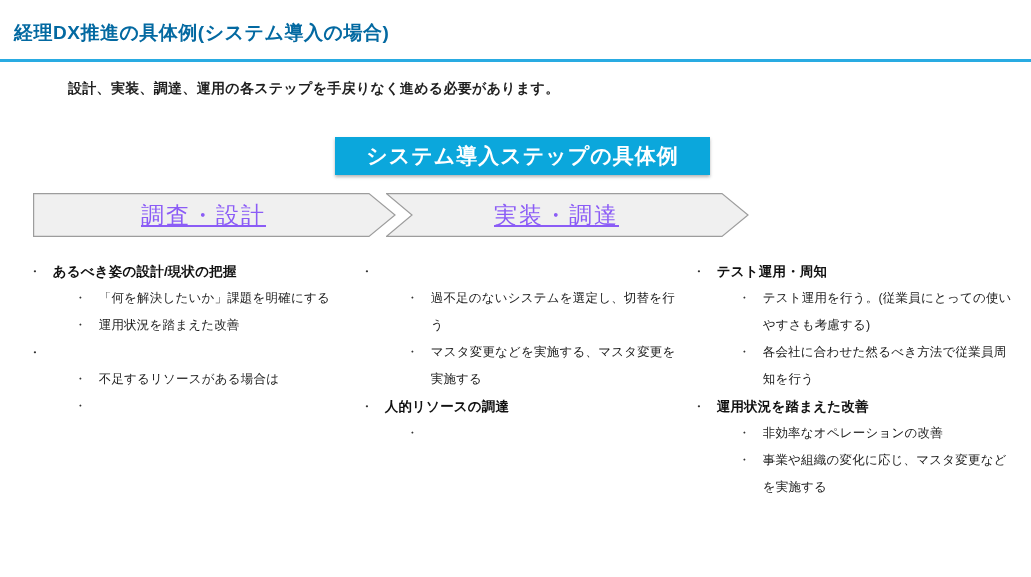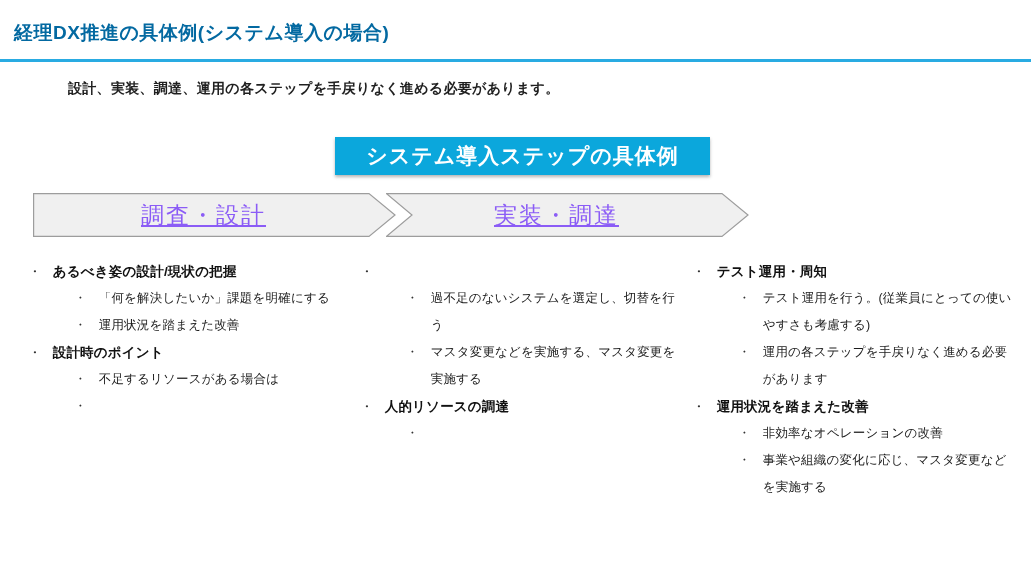--- a/index.html
+++ b/index.html
@@ -103,21 +103,20 @@
     <div class="l2">
       <span class="bullet">・</span>
       <span class="text">「何を解決したいか」課題を明確にする</span>
     </div>
     <div class="l2">
       <span class="bullet">・</span>
       <span class="text">運用状況を踏まえた改善</span>
     </div>
     <div class="l1">
       <span class="bullet">・</span>
-      <span class="text">設計時のポイント</span>
     </div>
     <div class="l2">
       <span class="bullet">・</span>
       <span class="text">不足するリソースがある場合は</span>
     </div>
     <div class="l2">
       <span class="bullet">・</span>
     </div>
   </div>
 
@@ -146,21 +145,21 @@
     <div class="l1">
       <span class="bullet">・</span>
       <span class="text">テスト運用・周知</span>
     </div>
     <div class="l2">
       <span class="bullet">・</span>
       <span class="text">テスト運用を行う。(従業員にとっての使いやすさも考慮する)</span>
     </div>
     <div class="l2">
       <span class="bullet">・</span>
-      <span class="text">運用の各ステップを手戻りなく進める必要があります</span>
+      <span class="text">各会社に合わせた然るべき方法で従業員周知を行う</span>
     </div>
     <div class="l1">
       <span class="bullet">・</span>
       <span class="text">運用状況を踏まえた改善</span>
     </div>
     <div class="l2">
       <span class="bullet">・</span>
       <span class="text">非効率なオペレーションの改善</span>
     </div>
     <div class="l2">

